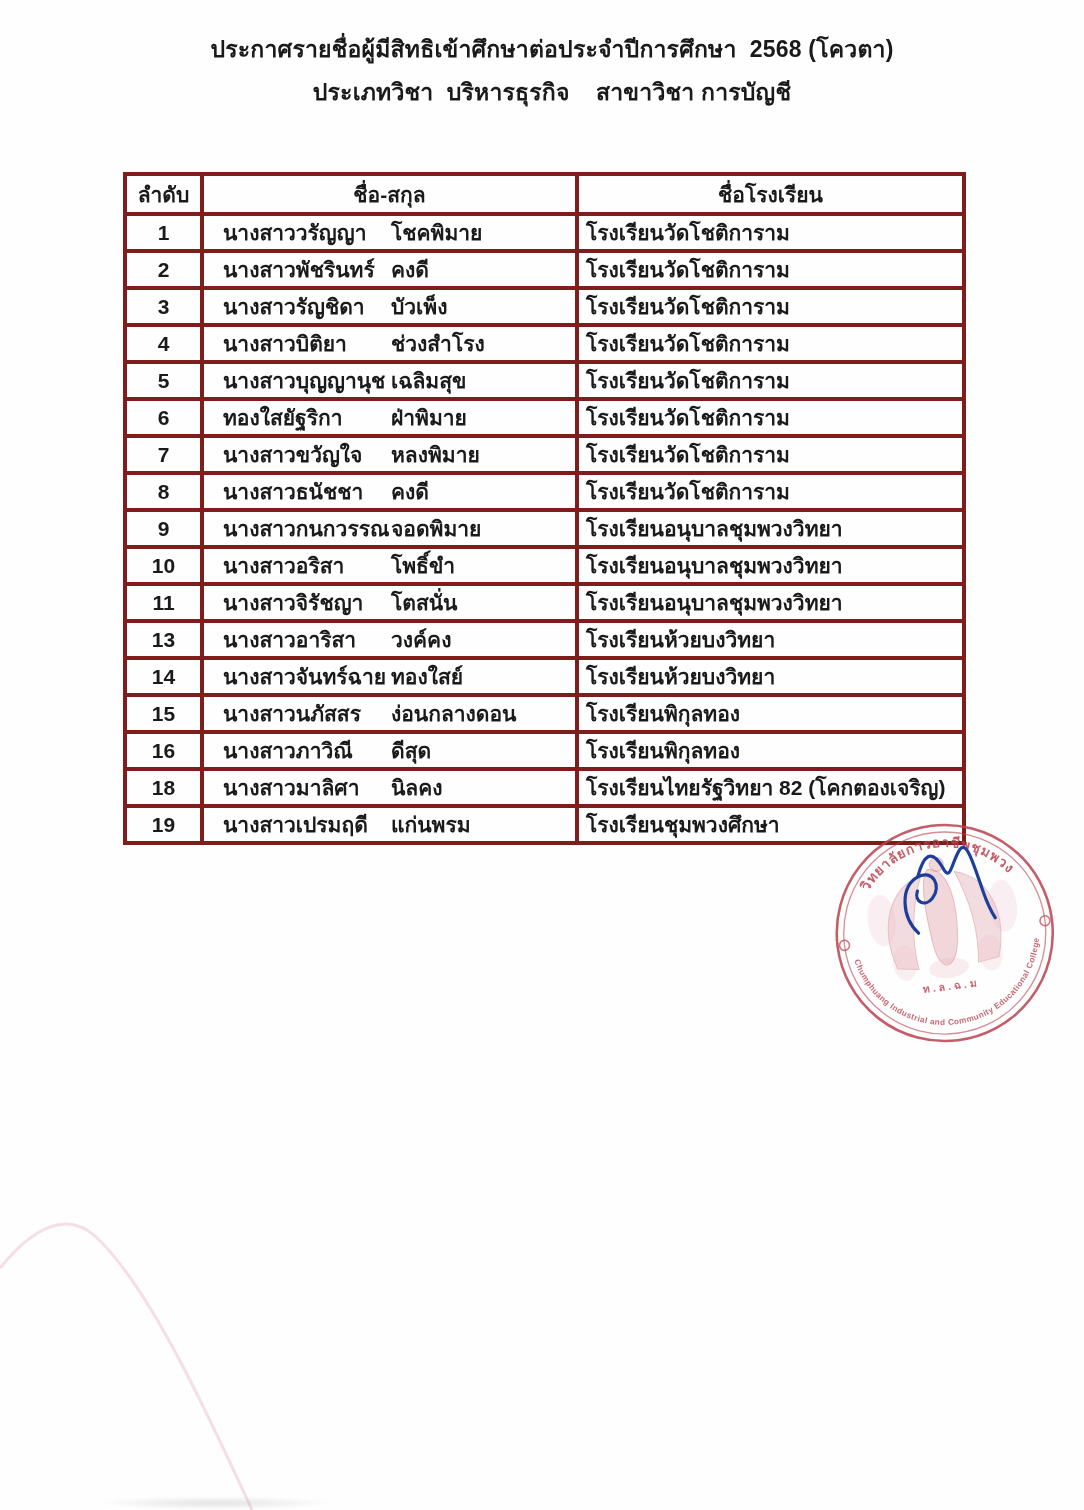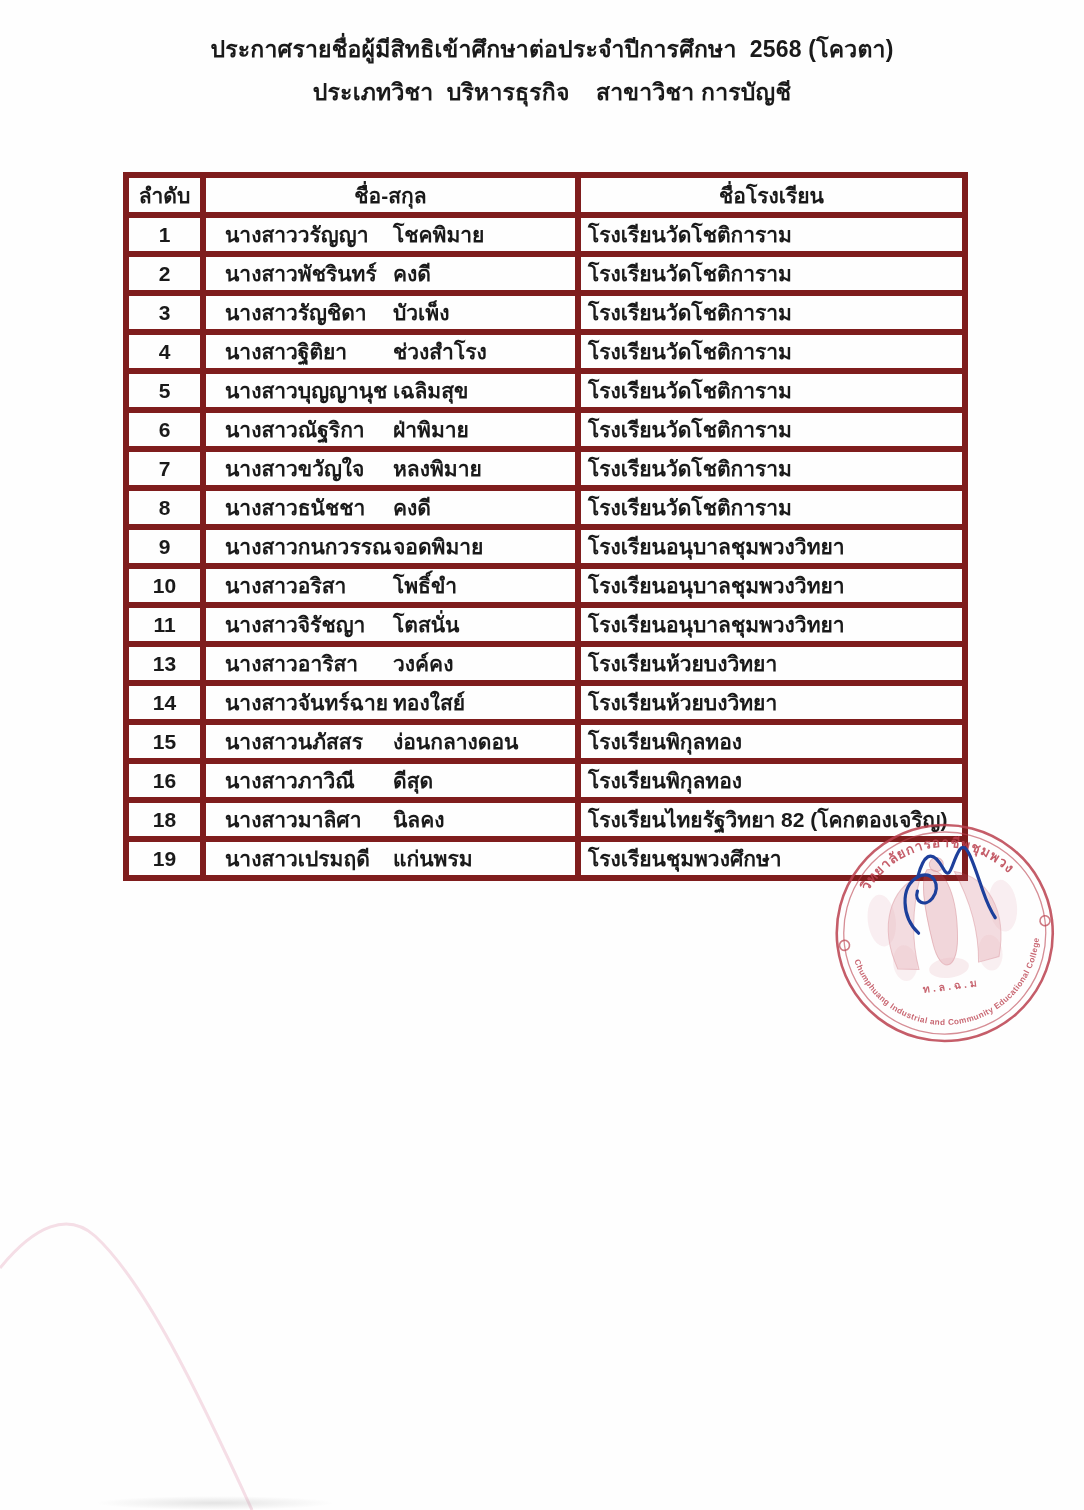--- a/index.html
+++ b/index.html
@@ -17,21 +17,21 @@
   }
   .title-line {
     font-size:23px; font-weight:700; line-height:43px;
     white-space:pre; letter-spacing:0.2px;
   }
   table.doc-table {
     position:absolute; left:123px; top:172px; width:839px;
     border-collapse:collapse; table-layout:fixed;
   }
   .doc-table th, .doc-table td {
-    border:6px solid #7f1d1d;
+    border:4px solid #7f1d1d;
     font-size:21px;
     padding:0 4px;
     overflow:hidden;
     white-space:nowrap;
   }
   .doc-table thead th { height:40px; font-weight:700; text-align:center; }
   .doc-table tbody td { height:36.6px; font-weight:600; }
   .doc-table td.col-no { text-align:center; }
   .doc-table td.col-name { padding-left:19px; }
   .name-wrap { display:flex; align-items:center; }
@@ -104,21 +104,21 @@
         <span class="name-last">บัวเพ็ง</span>
       </span>
     </td>
     <td class="col-school">โรงเรียนวัดโชติการาม</td>
   </tr>
 
   <tr>
     <td class="col-no">4</td>
     <td class="col-name">
       <span class="name-wrap">
-        <span class="name-first">นางสาวฐิติยา</span>
+        <span class="name-first">นางสาวบิติยา</span>
         <span class="name-last">ช่วงสำโรง</span>
       </span>
     </td>
     <td class="col-school">โรงเรียนวัดโชติการาม</td>
   </tr>
 
   <tr>
     <td class="col-no">5</td>
     <td class="col-name">
       <span class="name-wrap">
@@ -126,21 +126,21 @@
         <span class="name-last">เฉลิมสุข</span>
       </span>
     </td>
     <td class="col-school">โรงเรียนวัดโชติการาม</td>
   </tr>
 
   <tr>
     <td class="col-no">6</td>
     <td class="col-name">
       <span class="name-wrap">
-        <span class="name-first">นางสาวณัฐริกา</span>
+        <span class="name-first">ทองใสยัฐริกา</span>
         <span class="name-last">ฝ่าพิมาย</span>
       </span>
     </td>
     <td class="col-school">โรงเรียนวัดโชติการาม</td>
   </tr>
 
   <tr>
     <td class="col-no">7</td>
     <td class="col-name">
       <span class="name-wrap">

